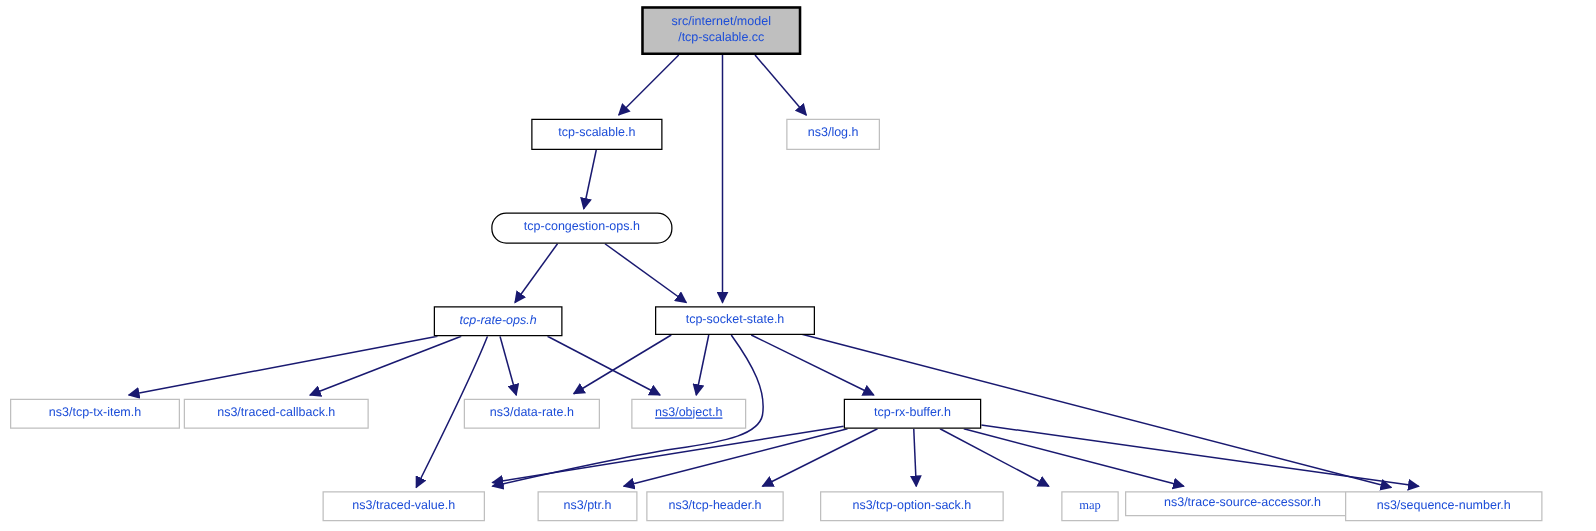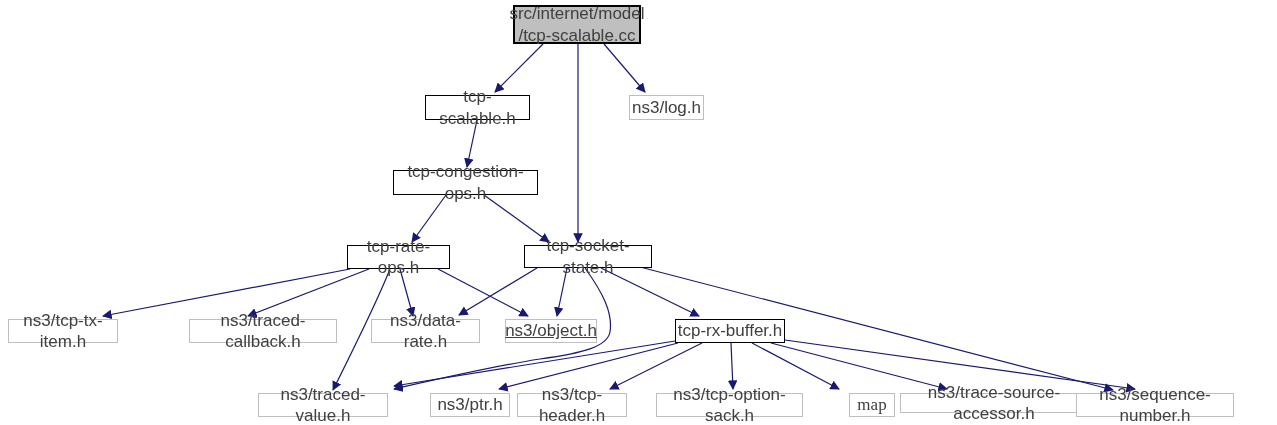--- a/index.html
+++ b/index.html
@@ -18,22 +18,22 @@
     stroke:var(--edge-color,#191970);
     stroke-width:1.2;
   }
   .node{
     position:absolute;
     box-sizing:border-box;
     display:flex;
     align-items:center;
     justify-content:center;
     text-align:center;
-    font-size:17px;
-    color:#404040;
+    font-size:10px;
+    color:#1d4ed8;
     background:#ffffff;
     white-space:pre-line;
     line-height:1.25;
     cursor:default;
   }
   .node.main{
     background:var(--main-fill,#bfbfbf);
     border:2px solid var(--internal-border,#000000);
   }
   .node.internal{
@@ -78,25 +78,25 @@
         <path d="M752,343 L839,389" class="edge" marker-end="url(#arrow)"></path>
         <path d="M771,343 L947,389" class="edge" marker-end="url(#arrow)"></path>
         <path d="M785,340 L1135,389" class="edge" marker-end="url(#arrow)"></path>
       </g>
   </svg>
   <div>
       <div class="node main" style="left: 513px; top: 5px; width: 128px; height: 39px;">src/internet/model
 /tcp-scalable.cc</div>
       <div class="node internal" style="left: 425px; top: 95px; width: 105px; height: 25px;">tcp-scalable.h</div>
       <div class="node external" style="left: 613px; top: 95px; width: 75px; height: 25px; margin-left: 16px;">ns3/log.h</div>
-      <div class="node internal" style="left: 393px; top: 170px; width: 145px; height: 25px;">tcp-congestion-ops.h</div>
-      <div class="node internal" style="left: 347px; top: 245px; width: 103px; height: 24px;">tcp-rate-ops.h</div>
+      <div class="node internal" style="left: 393px; top: 170px; width: 145px; height: 25px; border-radius: 12px;">tcp-congestion-ops.h</div>
+      <div class="node internal" style="left: 347px; top: 245px; width: 103px; height: 24px; font-style: italic;">tcp-rate-ops.h</div>
       <div class="node internal" style="left: 524px; top: 245px; width: 128px; height: 23px;">tcp-socket-state.h</div>
-      <div class="node external" style="left: 8px; top: 319px; width: 110px; height: 24px;">ns3/tcp-tx-item.h</div>
-      <div class="node external" style="left: 147px; top: 319px; width: 148px; height: 24px; margin-left: 42px;">ns3/traced-callback.h</div>
+      <div class="node external" style="left: 8px; top: 319px; width: 136px; height: 24px;">ns3/tcp-tx-item.h</div>
+      <div class="node external" style="left: 147px; top: 319px; width: 148px; height: 24px;">ns3/traced-callback.h</div>
       <div class="node external" style="left: 371px; top: 319px; width: 109px; height: 24px;">ns3/data-rate.h</div>
       <div class="node external" style="left: 505px; top: 319px; width: 92px; height: 24px; text-decoration: underline;">ns3/object.h</div>
       <div class="node internal" style="left: 675px; top: 319px; width: 110px; height: 24px;">tcp-rx-buffer.h</div>
       <div class="node external" style="left: 258px; top: 393px; width: 130px; height: 24px;">ns3/traced-value.h</div>
       <div class="node external" style="left: 430px; top: 393px; width: 80px; height: 24px;">ns3/ptr.h</div>
       <div class="node external" style="left: 517px; top: 393px; width: 110px; height: 24px;">ns3/tcp-header.h</div>
       <div class="node external" style="left: 656px; top: 393px; width: 147px; height: 24px;">ns3/tcp-option-sack.h</div>
       <div class="node external" style="left: 849px; top: 393px; width: 46px; height: 24px; font-family: Liberation Serif, serif;">map</div>
       <div class="node external" style="left: 900px; top: 393px; width: 188px; height: 20px;">ns3/trace-source-accessor.h</div>
       <div class="node external" style="left: 1076px; top: 393px; width: 158px; height: 24px;">ns3/sequence-number.h</div>

